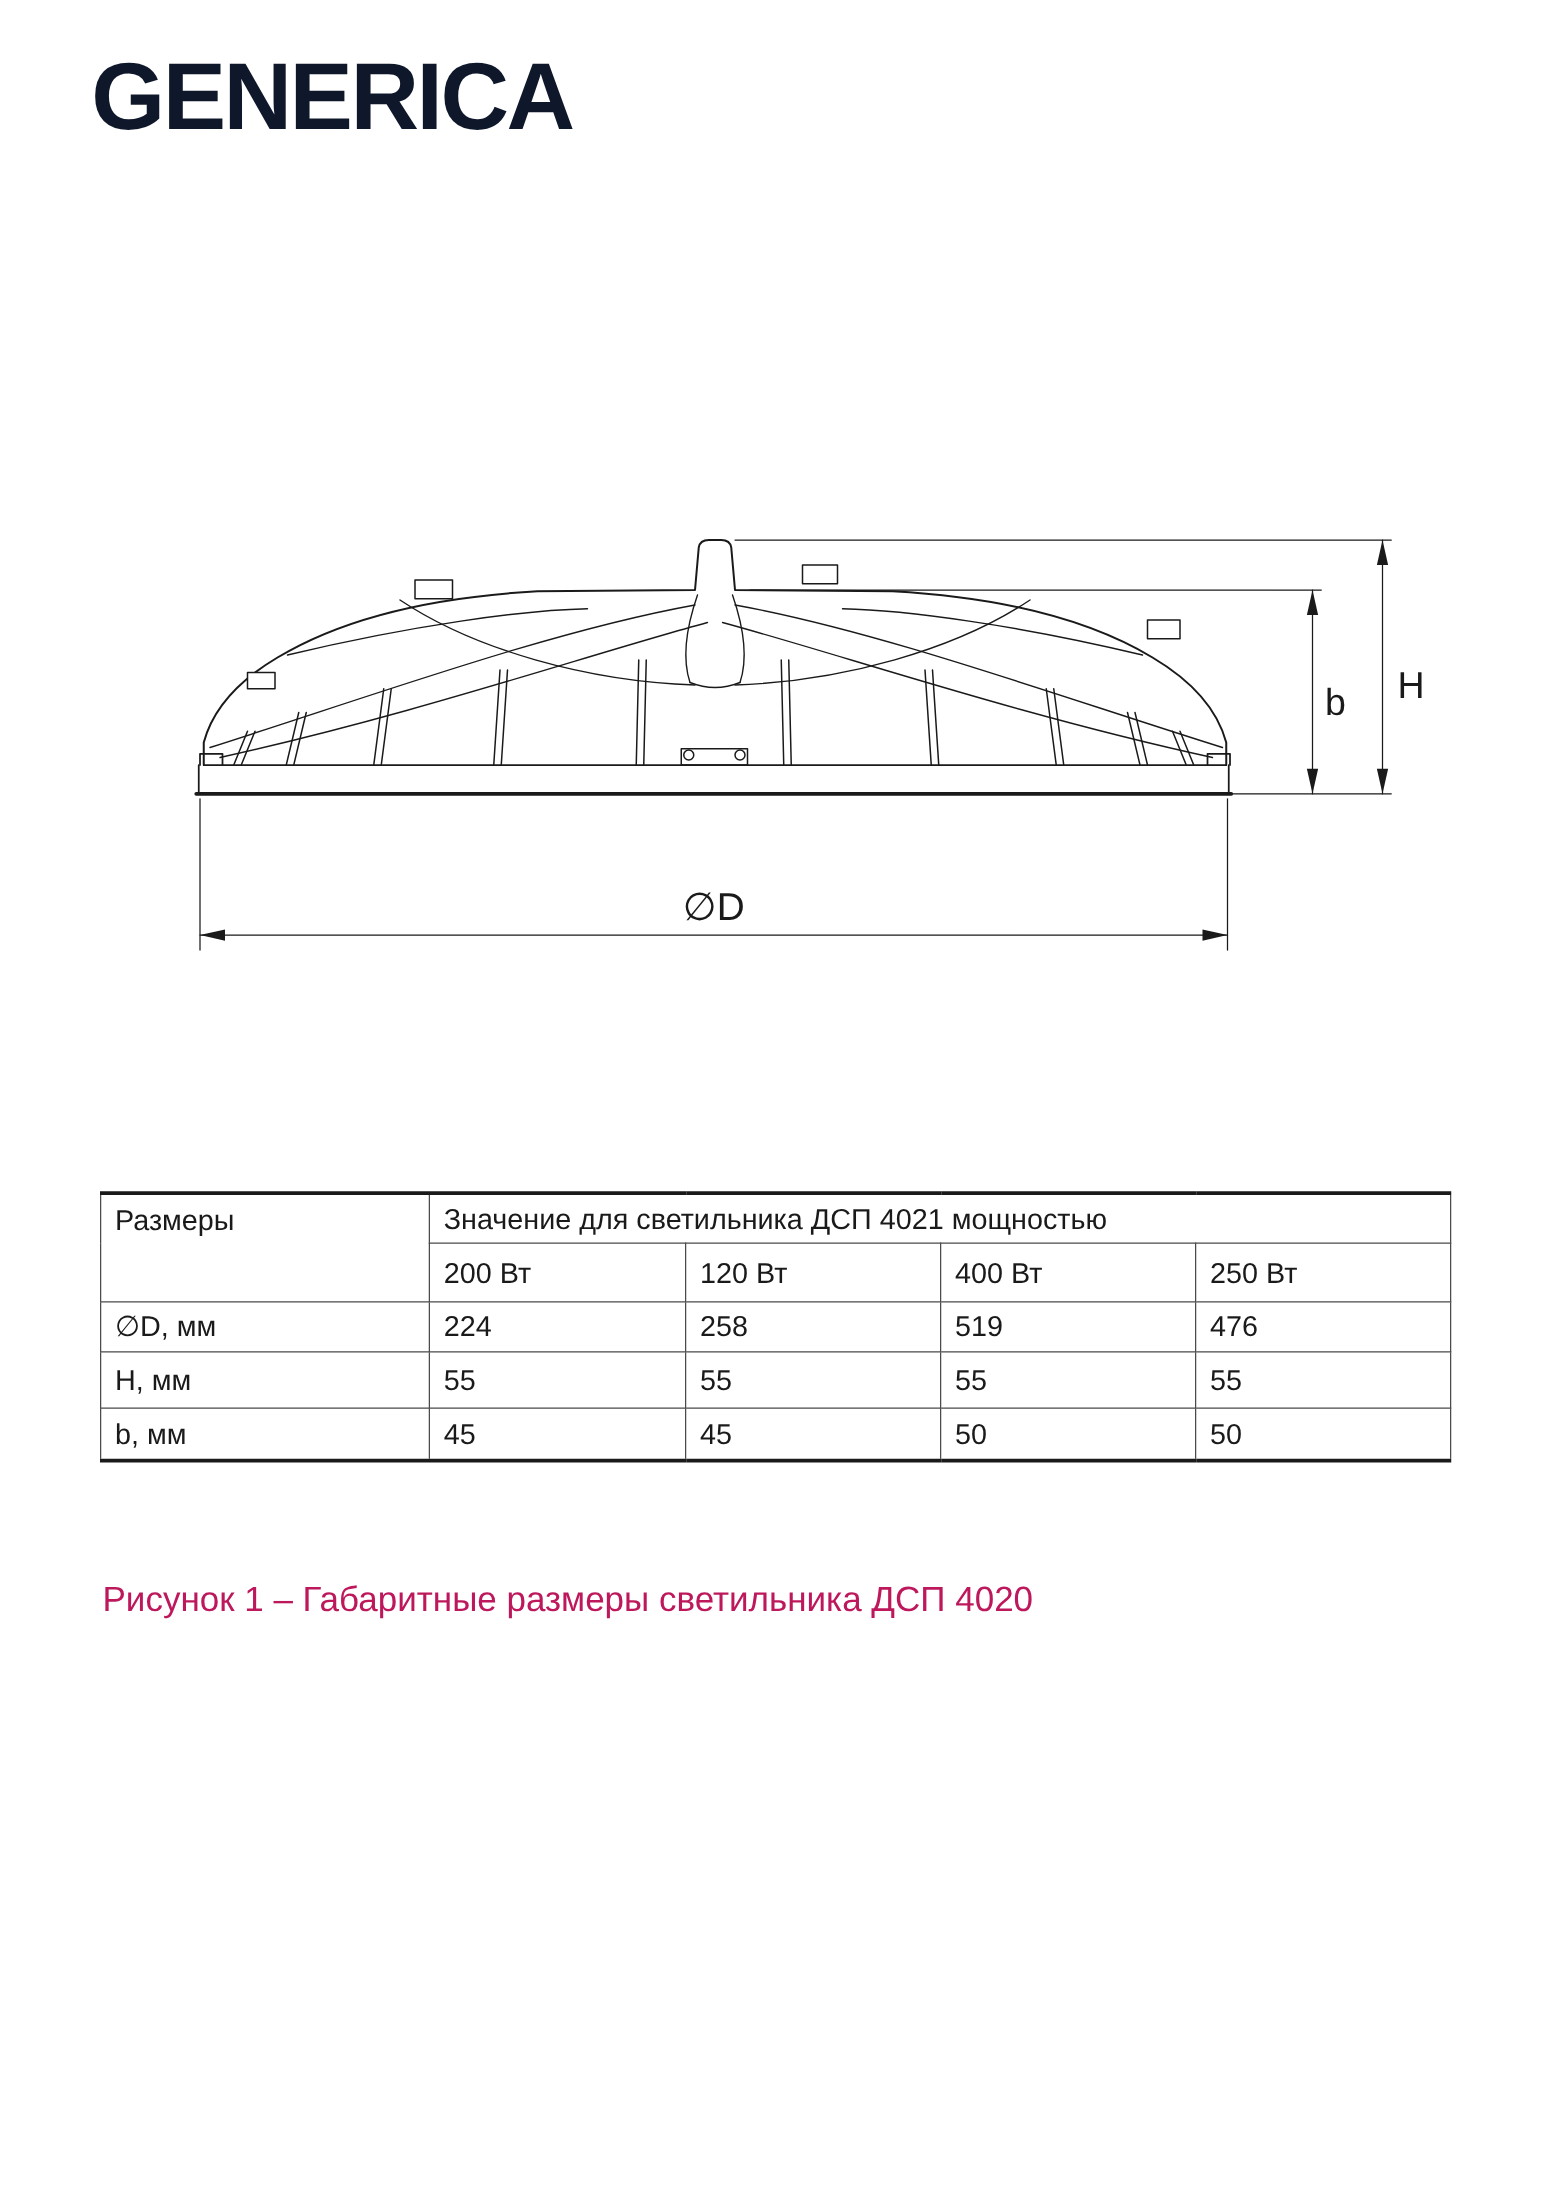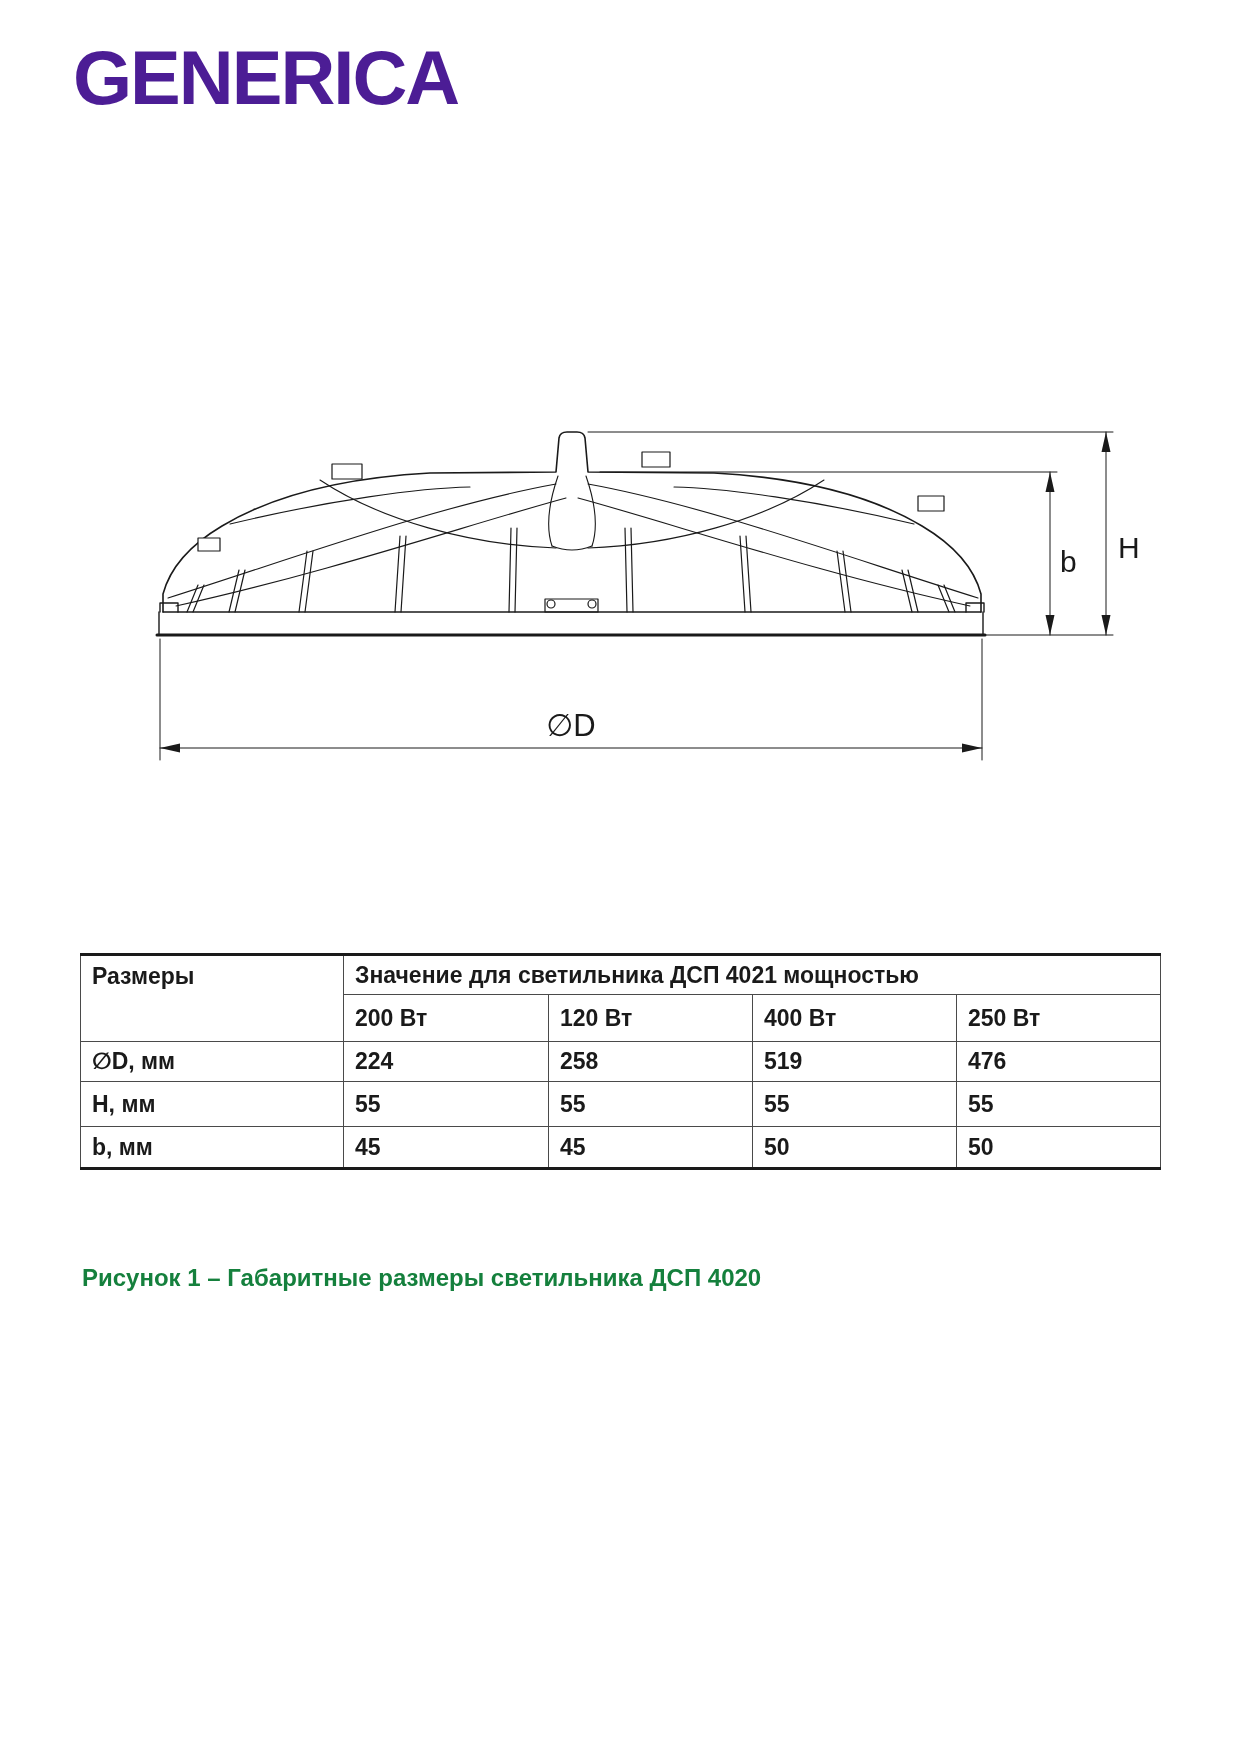--- a/index.html
+++ b/index.html
@@ -1,51 +1,51 @@
 <!DOCTYPE html>
 <html><head>
 <meta charset="utf-8">
 <style>
   html,body{margin:0;padding:0;background:#ffffff;}
   body{font-family:"Liberation Sans","DejaVu Sans",sans-serif;color:#1a1a1a;}
   .page{position:relative;width:1244px;height:1751px;background:#fff;overflow:hidden;}
 
   .logo{
     position:absolute;left:73px;top:34px;
-    font-size:76px;font-weight:800;letter-spacing:-2px;color:#4c1d95;
+    font-size:76px;font-weight:800;letter-spacing:-2px;color:#0f172a;
     font-family:"Liberation Sans","DejaVu Sans",sans-serif;
   }
 
   .drawing-svg{position:absolute;left:0;top:0;}
 
   .dim-text{font-family:"Liberation Sans","DejaVu Sans",sans-serif;fill:#1a1a1a;}
 
   table.spec{
     position:absolute;left:80px;top:953px;width:1080px;
     border-collapse:collapse;table-layout:fixed;
     font-size:23px;color:#1a1a1a;
   }
   table.spec td{
     border:1px solid #4a4a4a;
     padding:0 0 0 11px;
     vertical-align:middle;
-    overflow:hidden;white-space:nowrap;font-weight:bold;
+    overflow:hidden;white-space:nowrap;
   }
   table.spec tr.r1 td{height:38px;}
   table.spec tr.r2 td{height:46px;}
   table.spec tr.r3 td{height:39px;}
   table.spec tr.r4 td{height:44px;}
   table.spec tr.r5 td{height:40px;margin-left:20px;}
   table.spec td.rowhead{vertical-align:top;padding-top:7px;}
   table.spec tr.r1 td, table.spec td.rowhead{border-top:3px solid #1a1a1a;}
   table.spec tr.r5 td{border-bottom:3px solid #1a1a1a;}
 
   .caption{
     position:absolute;left:82px;top:1264px;
-    font-size:24px;color:#15803d;font-weight:bold;
+    font-size:28px;color:#be185d;
   }
 </style>
 </head>
 <body>
 
 <div class="page">
 
   <div class="logo">GENERICA</div>
 
   <svg class="drawing-svg" width="1244" height="820" viewBox="0 0 1244 820">

